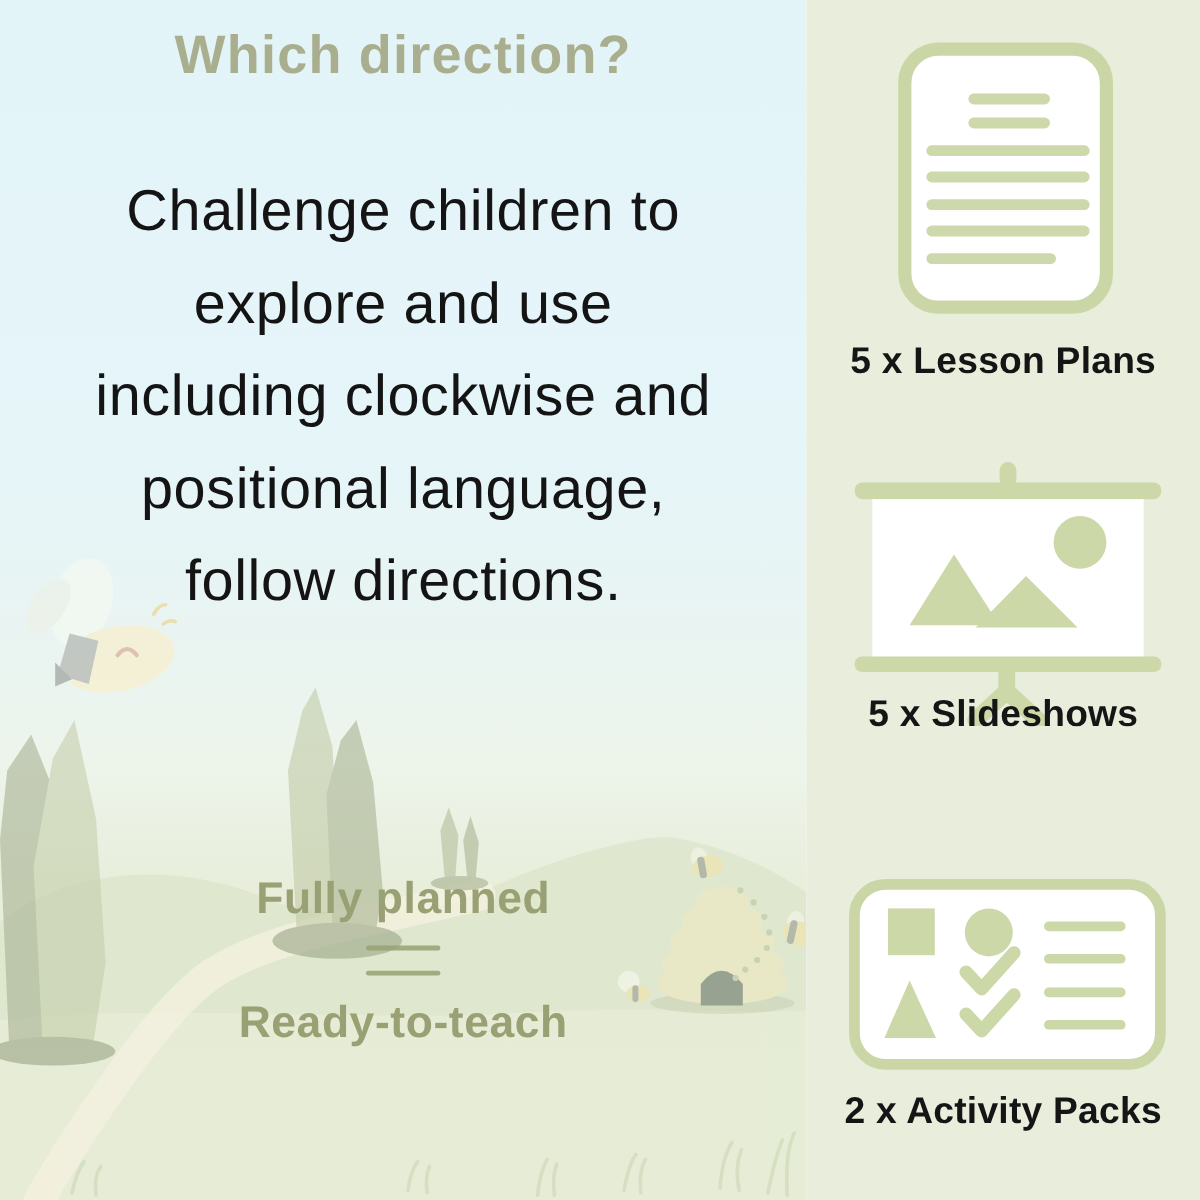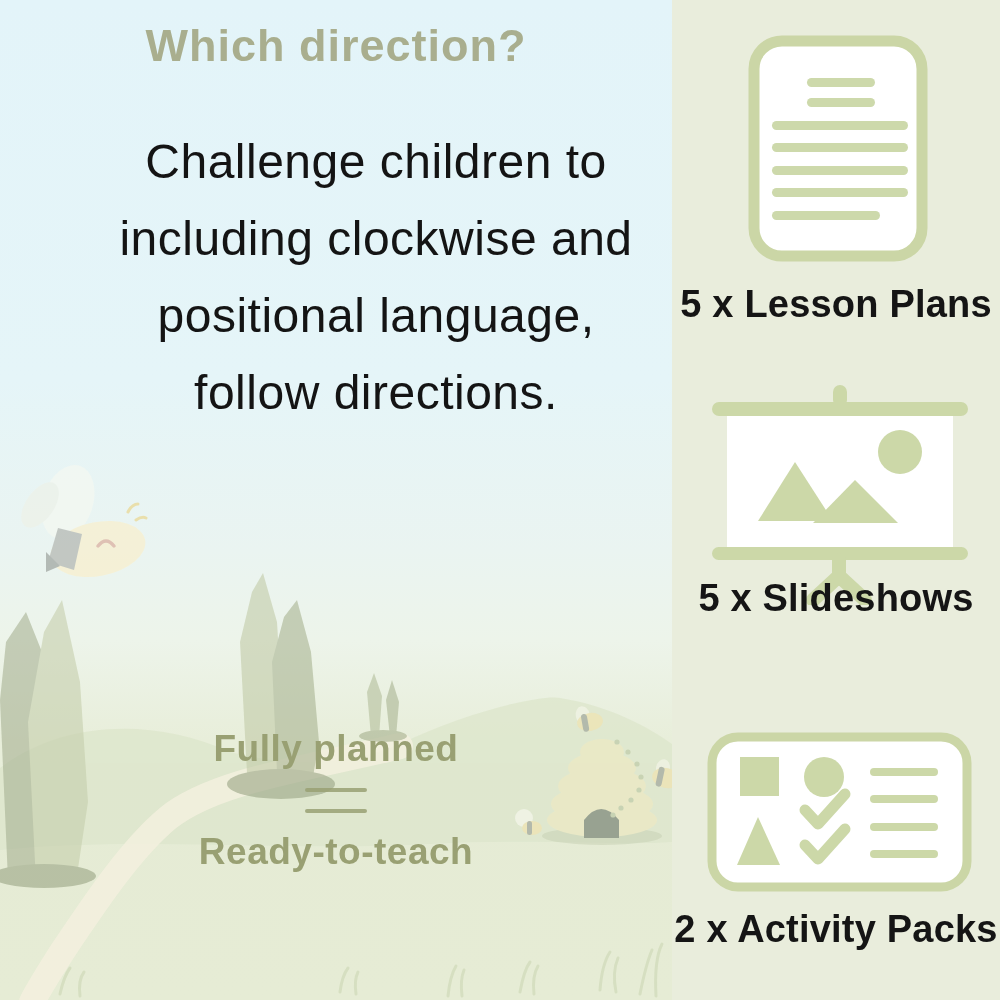--- a/index.html
+++ b/index.html
@@ -13,42 +13,41 @@
     background:linear-gradient(180deg,
       #e3f4f9 0%, #e5f5f8 38%, #eaf4f1 55%,
       #edf4ea 64%, #e8eeda 74%, #e9efdb 100%);
   }
   .illustration{position:absolute;left:0;top:0;width:672px;height:1000px;}
   .page-title{
     position:absolute;top:20px;left:0;width:672px;text-align:center;
     font-size:45px;font-weight:700;letter-spacing:1px;color:#a9ae8e;
   }
   .intro{
-    position:absolute;top:123px;left:0;width:672px;text-align:center;
+    position:absolute;top:138px;left:0;width:672px;text-align:center;
     font-size:48px;line-height:77px;font-weight:400;color:#141414;
     letter-spacing:0.5px;
-    padding-left:40px;
   }
   .features{
     position:absolute;top:727px;left:0;width:672px;text-align:center;
     color:#99a073;font-weight:700;font-size:37px;letter-spacing:0.5px;
   }
   .feature-line{height:44px;line-height:44px;text-align:center;}
   .feature-divider{
     width:62px;height:4px;border-radius:2px;background:#99a073;opacity:.85;
     margin:17px auto 17px auto;
   }
   
   .right-pane{
     position:absolute;left:672px;top:0;width:328px;height:1000px;
     background:#e9eddc;
   }
   .panel-item-label{
     position:absolute;left:0;width:328px;text-align:center;
-    font-size:38px;font-weight:700;color:#151515;letter-spacing:0.2px;
+    font-size:31px;font-weight:700;color:#151515;letter-spacing:0.2px;
   }
   .icon-doc{position:absolute;left:76px;top:35px;}
   .label-1{top:283px;}
   .icon-slides{position:absolute;left:40px;top:383px;}
   .label-2{top:577px;}
   .icon-activity{position:absolute;left:35px;top:732px;}
   .label-3{top:908px;}
 </style>
 </head>
 <body>
@@ -141,20 +140,21 @@
           <path d="M356,994 q-2,-14 2,-22"></path>
         <path d="M60,994 q4,-18 10,-26"></path>
           <path d="M80,996 q-2,-16 4,-24"></path>
       </g>
     </svg>
 
     <div class="page-title">Which direction?</div>
 
     <div class="intro">
       <div>Challenge children to</div>
+      <div>explore and use</div>
       <div>including clockwise and</div>
       <div>positional language,</div>
       <div>follow directions.</div>
     </div>
 
     <div class="features">
       <div class="feature-line">Fully planned</div>
       <div class="feature-divider"></div>
       <div class="feature-divider"></div>
       <div class="feature-line">Ready-to-teach</div>

